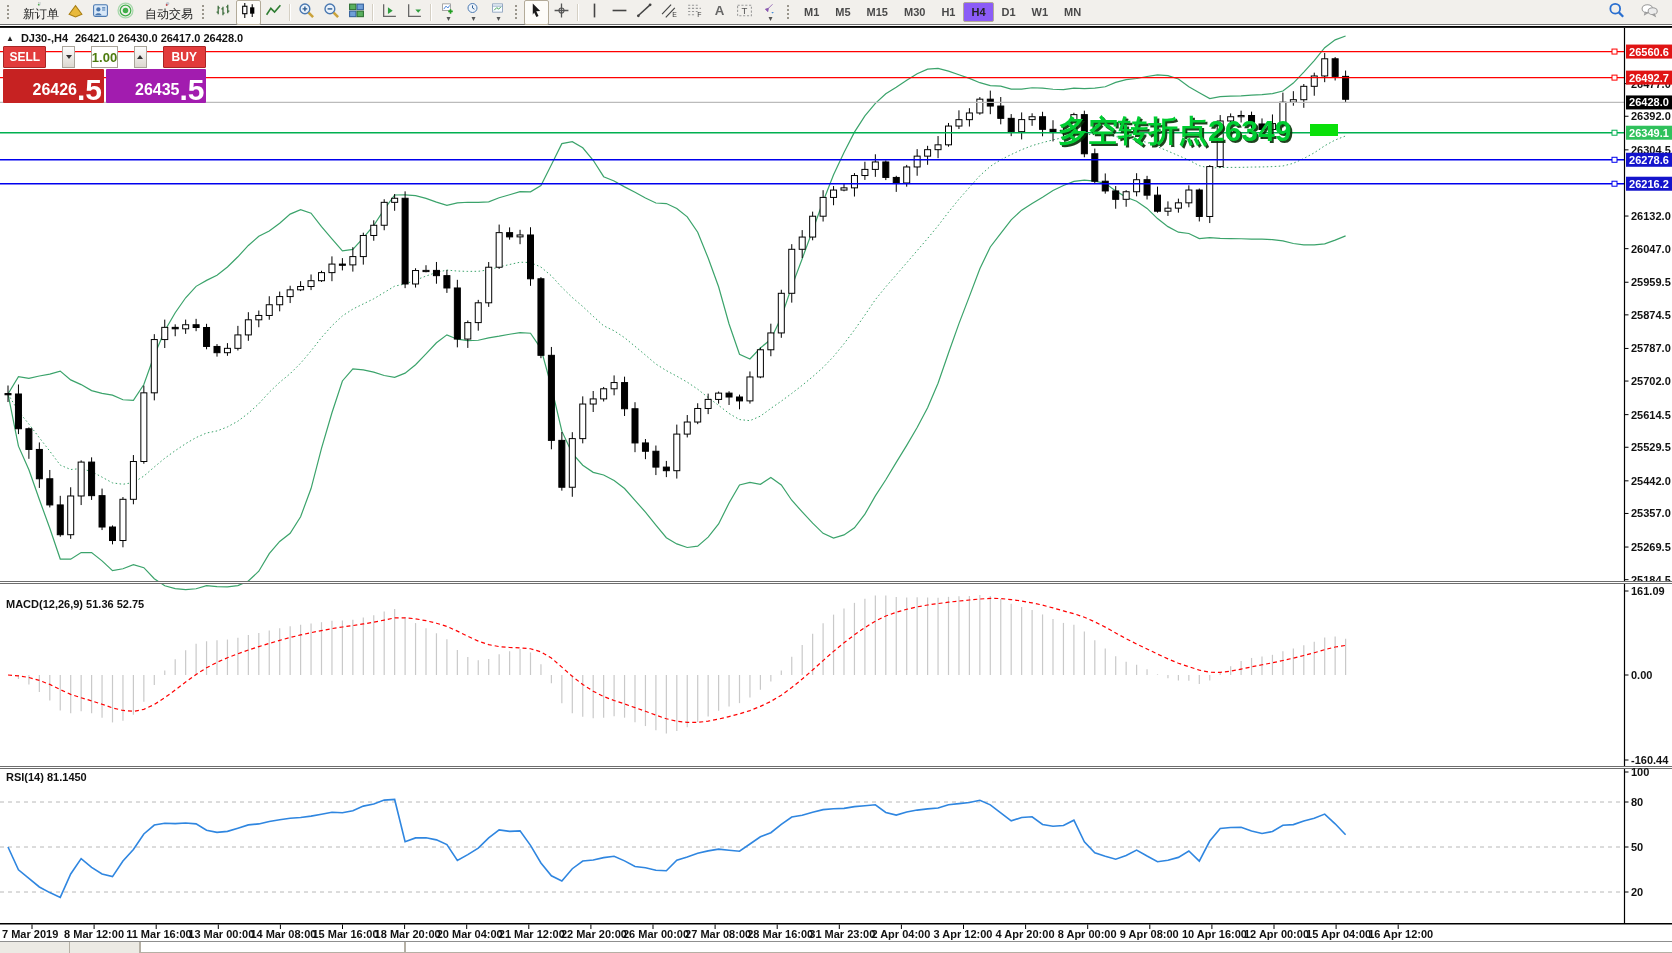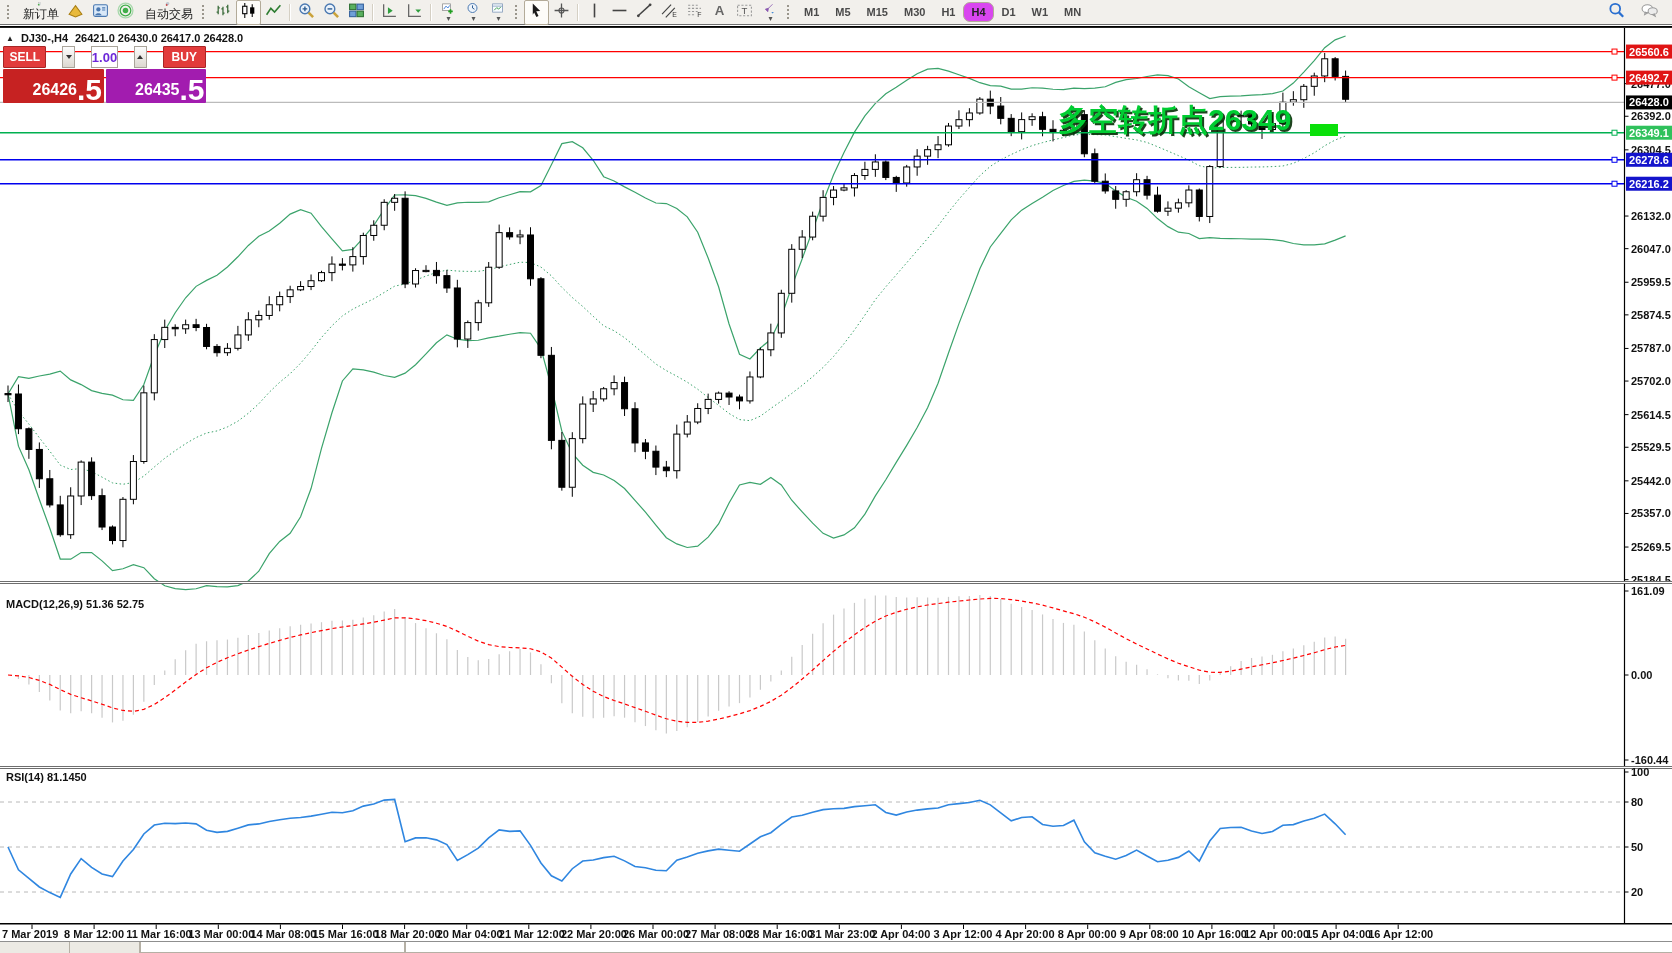--- a/index.html
+++ b/index.html
@@ -12,47 +12,47 @@
   .tb-right{display:flex;align-items:center;gap:8px;padding-right:10px;}
   .tb-btn{display:flex;align-items:center;height:21px;padding:1px 3px;border:1px solid transparent;border-radius:2px;flex-direction:column;}
   .tb-btn.active{background:#fdfcf9;border-color:#b3ab99;}
   .tb-btn svg{width:17px;height:17px;display:block;}
   .tb-label{font-size:12px;color:#1a1a1a;margin-left:3px;white-space:nowrap;}
   .tb-caret{font-size:8px;color:#555;margin-left:2px;}
   .tb-sep{width:1px;height:17px;background:#d5d0c4;border-right:1px solid #fff;margin:0 3px;}
   .tb-grip{width:5px;height:17px;margin:0 5px 0 4px;
            background-image:radial-gradient(circle,#9a968c 36%,transparent 42%);background-size:4px 4px;}
   .tb-tf{font-size:11px;font-weight:bold;color:#4a4a4a;padding:3px 7px;border:1px solid transparent;border-radius:2px;}
-  .tb-tf.active{background:#d946ef;border-color:#b3ab99;color:#222;border-radius:7px;}
+  .tb-tf.active{background:#8b5cf6;border-color:#b3ab99;color:#222;}
   
   .chart-area{position:absolute;left:0;top:26px;width:1672px;height:915px;background:#fff;border-top:1px solid #000;}
   #chart-svg{position:absolute;left:0;top:0;}
   #chart-svg text{font-family:"Liberation Sans",sans-serif;font-weight:bold;font-size:11px;fill:#111;}
   .symbol-line{position:absolute;left:6px;top:5px;font-size:11px;font-weight:bold;color:#111;
                display:flex;gap:7px;align-items:center;}
   .collapse{font-size:8px;color:#222;}
   
   .trade-panel{position:absolute;left:3px;top:19px;width:203px;}
   .tp-row1{display:flex;height:22px;gap:16px;}
   .tp-sell,.tp-buy{width:52px;color:#fff;font-weight:bold;font-size:12px;display:flex;
                    align-items:center;justify-content:center;border-radius:1px;}
   .tp-spin{width:15px;background:linear-gradient(#fdfdfd,#dcd8d0);border:1px solid #a9a49a;
            box-sizing:border-box;position:relative;}
   .tp-spin::after{content:"";position:absolute;left:50%;top:50%;transform:translate(-50%,-50%);
                   border-left:3.5px solid transparent;border-right:3.5px solid transparent;}
   .tp-spin.down::after{border-top:4.5px solid #333;}
   .tp-spin.up::after{border-bottom:4.5px solid #333;}
   .tp-vol{flex:1;background:#fff;border:1px solid #a9a49a;display:flex;align-items:center;
-          justify-content:center;font-size:13px;font-weight:bold;color:#6d28d9;box-sizing:border-box;}
+          justify-content:center;font-size:13px;font-weight:bold;color:#4d7c0f;box-sizing:border-box;}
   .tp-row2{display:flex;gap:2px;margin-top:1px;height:34px;}
   .tp-price{flex:1;color:#fff;display:flex;align-items:flex-end;justify-content:center;padding-bottom:1px;border-radius:1px;padding-left:28px;}
   .tp-int{font-size:16px;font-weight:bold;line-height:1;margin-bottom:4px;}
   .tp-frac{font-size:30px;font-weight:bold;line-height:.85;}
   
-  .annotation-text{position:absolute;left:1058px;top:73px;font-size:30px;font-weight:bold;white-space:nowrap;
+  .annotation-text{position:absolute;left:1058px;top:84px;font-size:30px;font-weight:bold;white-space:nowrap;
                    text-shadow:2px 2px 0 rgba(5,45,5,.9);letter-spacing:0;}
   .annotation-bar{position:absolute;left:1310px;top:97px;width:28px;height:12px;}
   .panel-label{position:absolute;font-size:11px;font-weight:bold;color:#111;white-space:nowrap;}
   #macd-label{left:6px;top:571px;}
   #rsi-label{left:6px;top:744px;}
   
   .status-bar{position:absolute;left:0;top:941px;width:1672px;height:12px;background:#f2f0ec;
               border-top:1px solid #8f8f8f;display:flex;box-sizing:border-box;}
   .sb-seg{height:100%;box-sizing:border-box;border-right:1px solid #b5b0a5;background:#eceae4;}
   .sb-seg.wide{background:#fff;border:1px solid #b5b0a5;border-top:none;}

